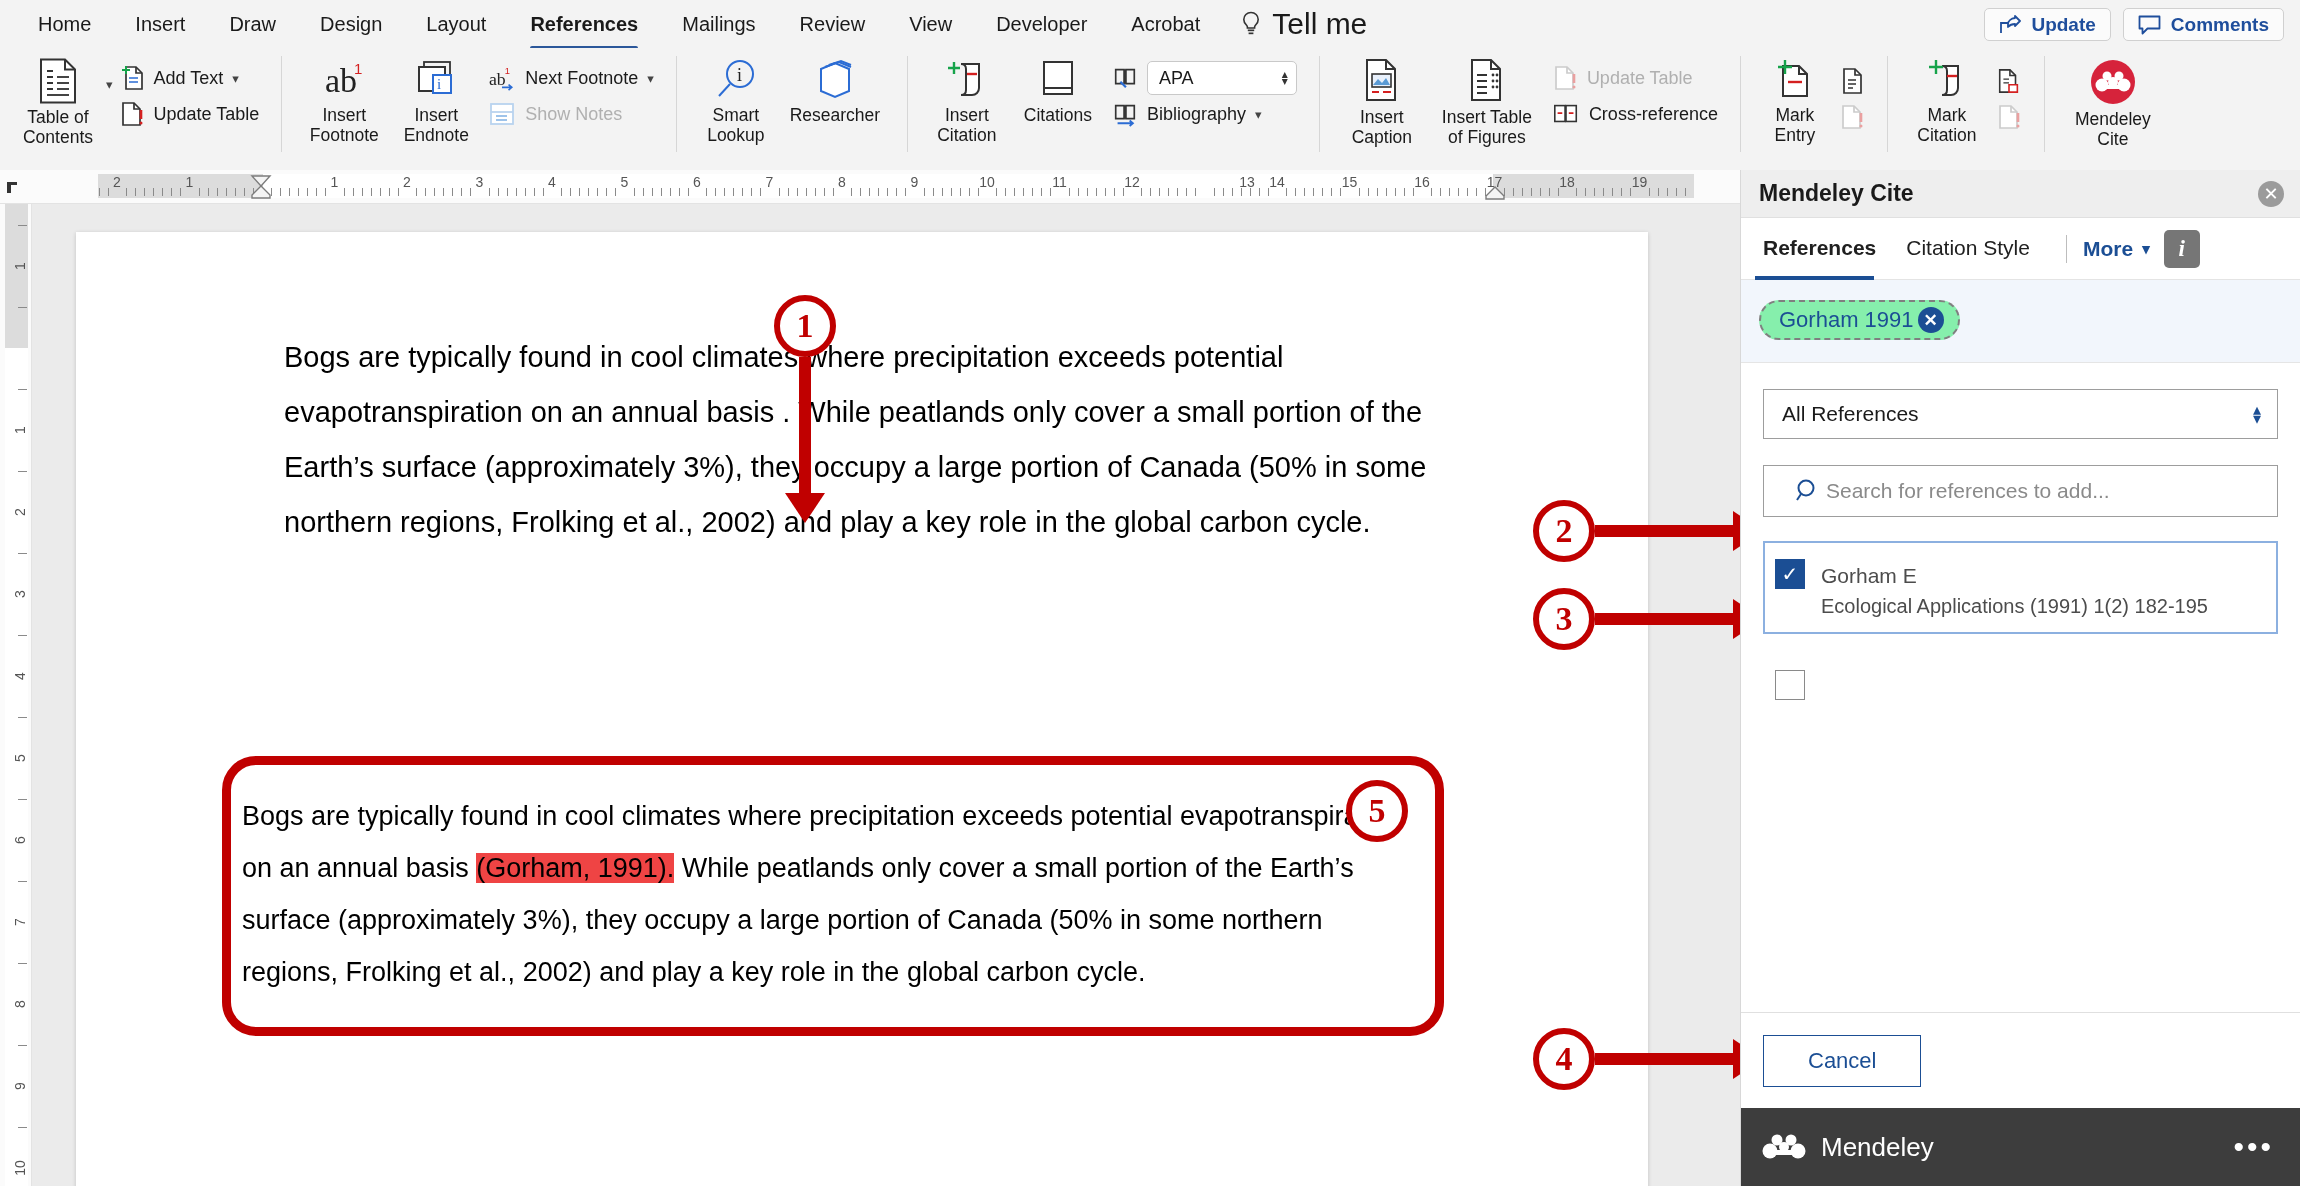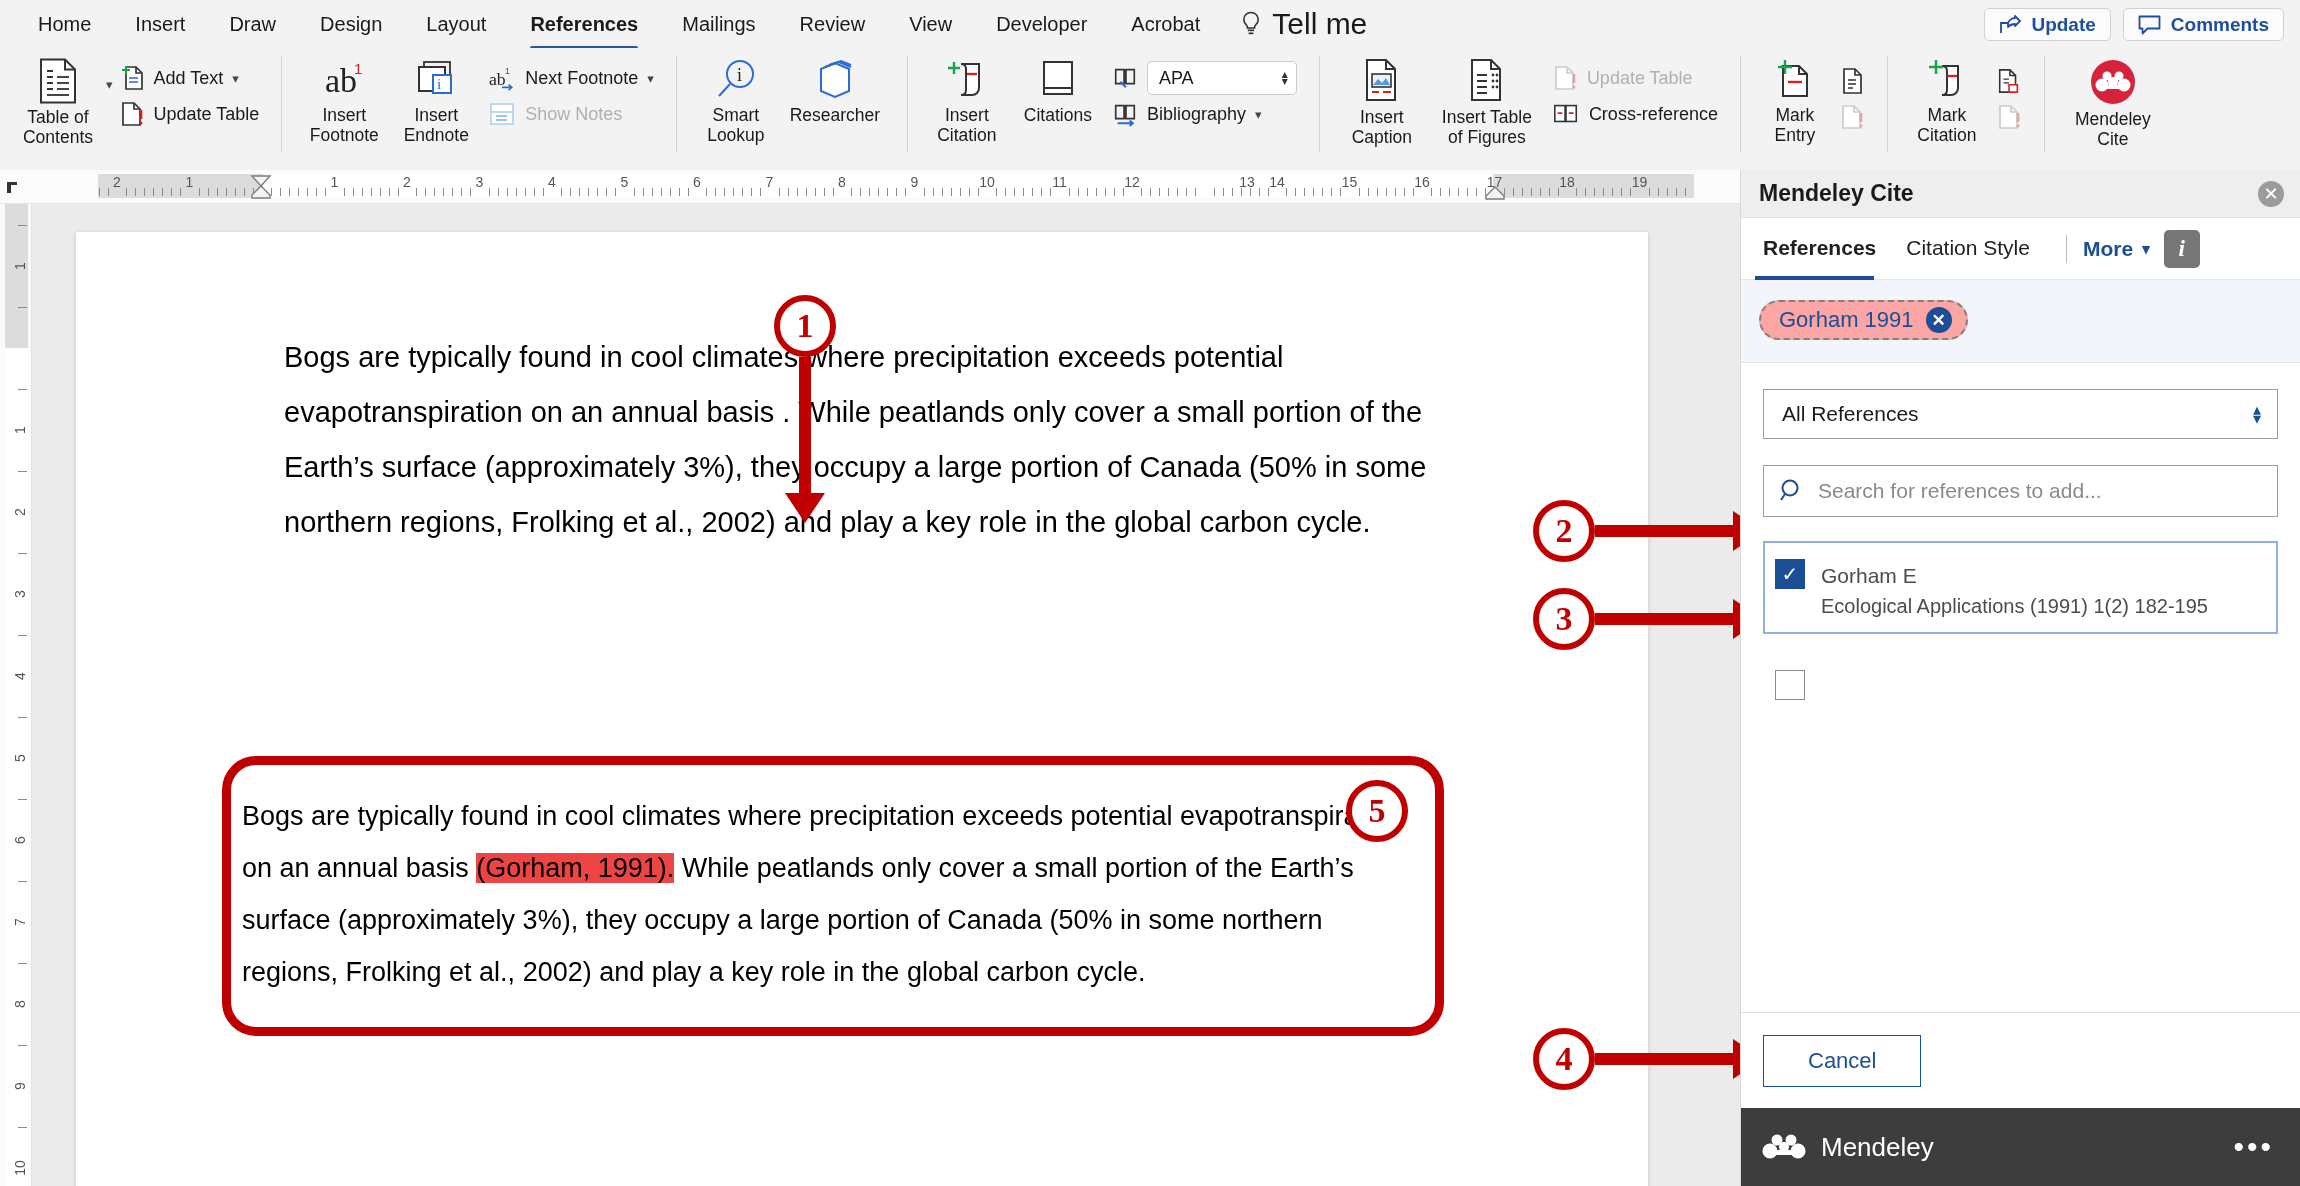--- a/index.html
+++ b/index.html
@@ -186,41 +186,41 @@
     margin-left: 14px; width: 36px; height: 38px; border-radius: 5px;
     background: #767676; color: #fff; font-size: 23px; font-weight: bold;
     display: flex; align-items: center; justify-content: center;
     font-family: "Liberation Serif", serif; font-style: italic;
   }
   .selbar {
     background: #f2f6fc; border-bottom: 1px solid #e5e5e5;
     padding: 20px 18px 22px 18px;
   }
   .chip {
-    display: inline-flex; gap: 12px;
+    display: inline-flex; gap: 4px;
     border: 2px dashed #7f7f7f; border-radius: 22px;
-    background: #fca5a5; padding: 5px 14px 5px 18px;
+    background: #86efac; padding: 5px 14px 5px 18px;
     font-size: 22px; color: #1b4e94;
   }
   .chip-x {
     width: 26px; height: 26px; border-radius: 50%; background: #1b4e94;
     color: #fff; font-size: 17px; font-weight: bold;
     display: flex; align-items: center; justify-content: center;
   }
   .panel-body { padding: 26px 22px 0 22px; }
   .select-box {
     display: flex; align-items: center; justify-content: space-between;
     height: 50px; border: 1px solid #9d9d9d; background: #fff;
     padding: 0 16px 0 18px; font-size: 21px; color: #1a1a1a;
   }
   .sel-spin { display: flex; flex-direction: column; line-height: 9px; color: #1b4e94; font-size: 16px; }
   .search-box {
-    display: flex; align-items: center; gap: 12px;
+    display: flex; align-items: center; gap: 4px;
     height: 52px; border: 1px solid #9d9d9d; background: #fff;
-    margin-top: 26px; padding: 0 16px;
+    margin-top: 26px; padding: 0 32px;
   }
   .search-ph { font-size: 21px; color: #8a8a8a; }
   .ref-list { margin-top: 24px; }
   .ref-item { display: flex; gap: 16px; padding: 14px 12px 16px 12px; }
   .ref-item.selected {
     border: 2px solid #8cb0e0; background: #fff; padding: 12px 10px 14px 10px;
   }
   .cbox {
     flex: 0 0 auto; width: 30px; height: 30px; margin-top: 4px;
     border: 1px solid #8a8a8a; background: #fff;

